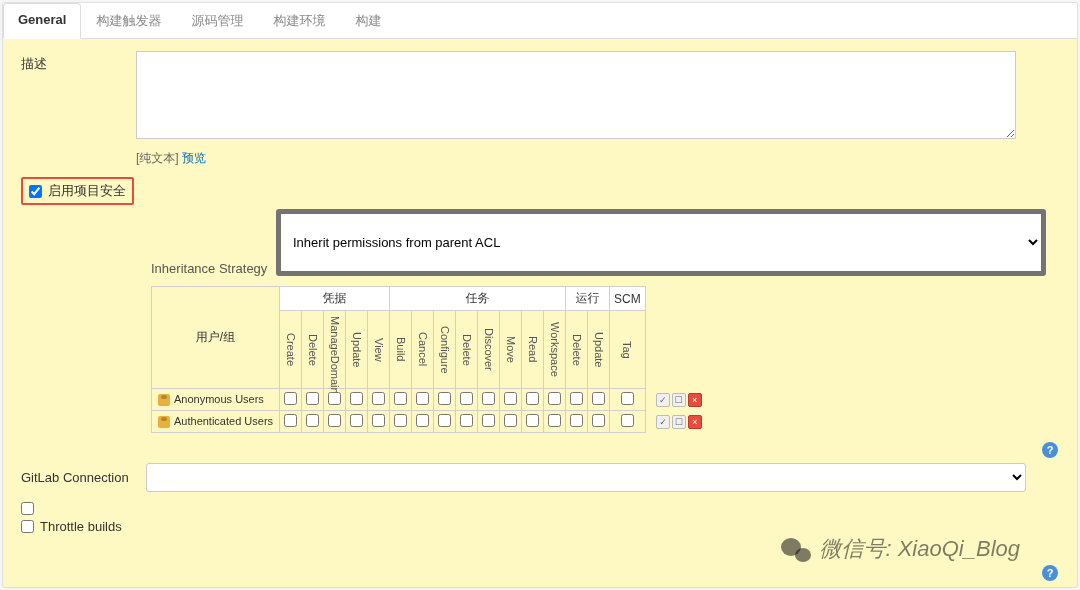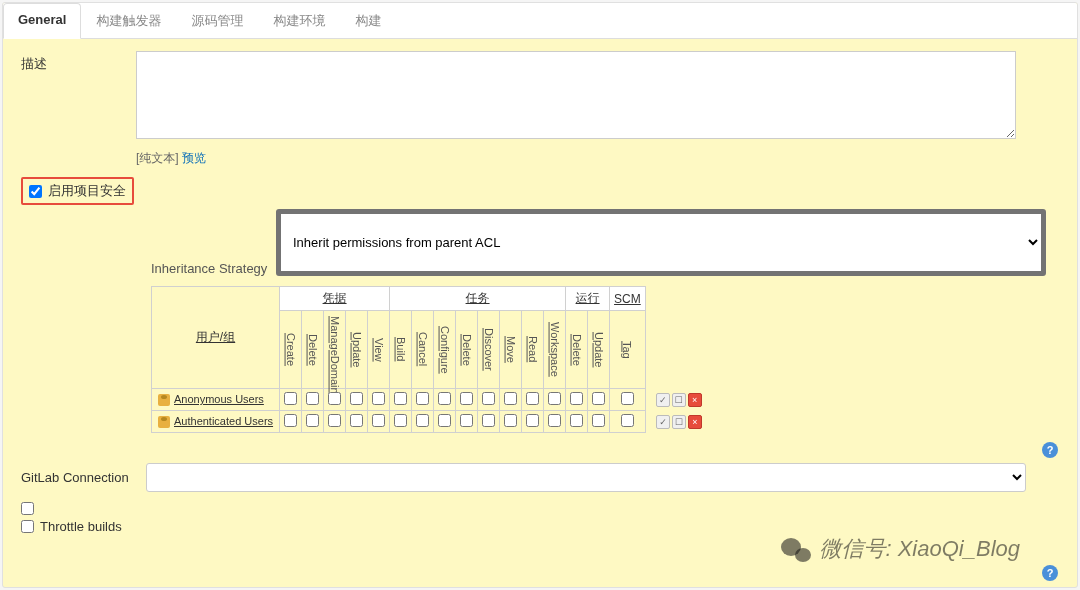--- a/index.html
+++ b/index.html
@@ -69,21 +69,20 @@
     .inherit-desc { margin-left: 125px; font-size: 13px; color: #555; margin-bottom: 15px; max-width: 760px; line-height: 1.4; }
     .inherit-desc a { color: #0b6fb8; text-decoration: none; }
     
     .matrix-wrap { margin-left: 0; }
     table.matrix { border-collapse: collapse; font-size: 11px; }
     table.matrix th, table.matrix td {
       border: 1px solid #d0d0d0;
       padding: 3px 4px;
       text-align: center;
       vertical-align: middle;
-      text-decoration: underline;
     }
     table.matrix th.group-head { font-weight: normal; color: #333; font-size: 12px; background:#fff; }
     table.matrix th.usercol { width: 120px; font-weight: normal; font-size: 12px; }
     table.matrix th.perm {
       writing-mode: vertical-rl;
       text-orientation: sideways;
       height: 78px;
       padding: 5px 3px;
       font-weight: normal;
       font-size: 11px;

